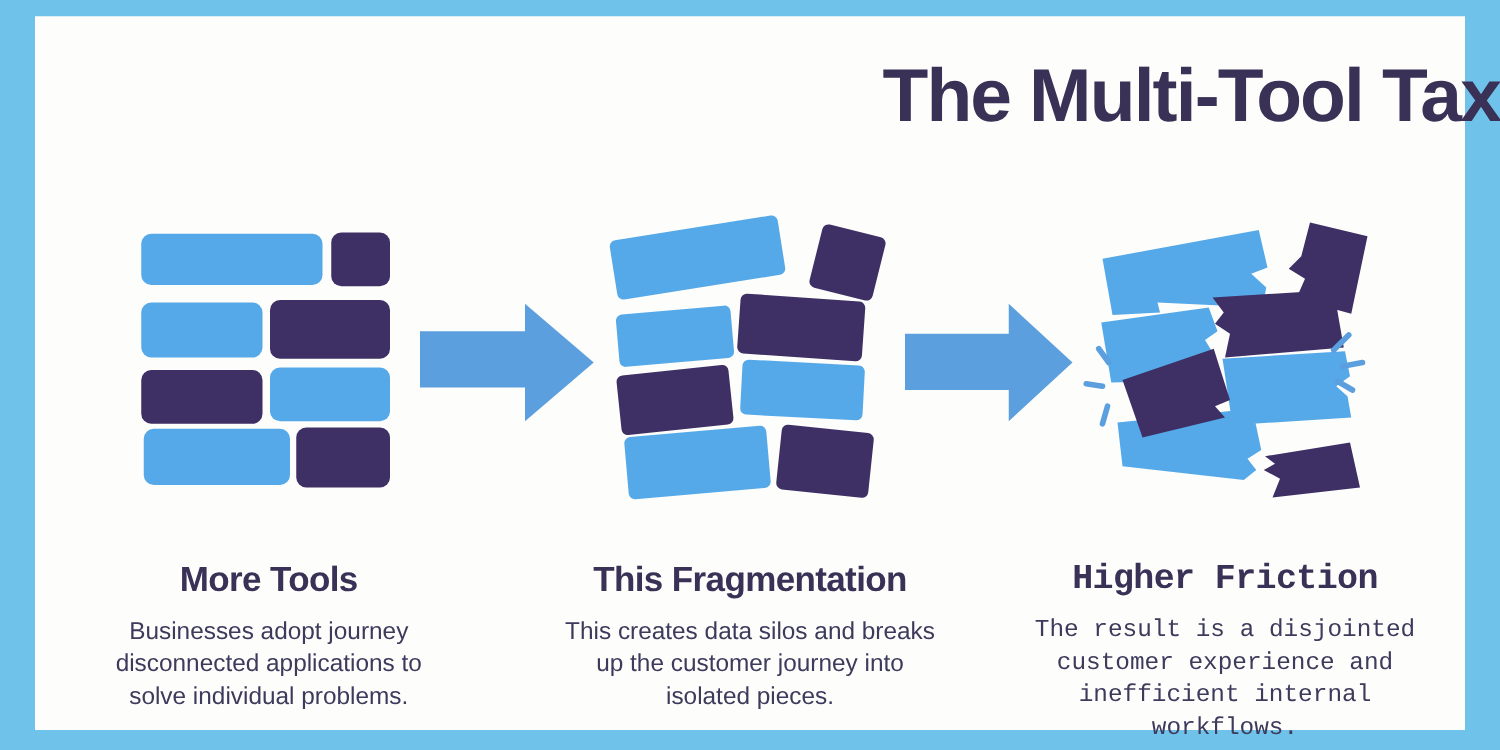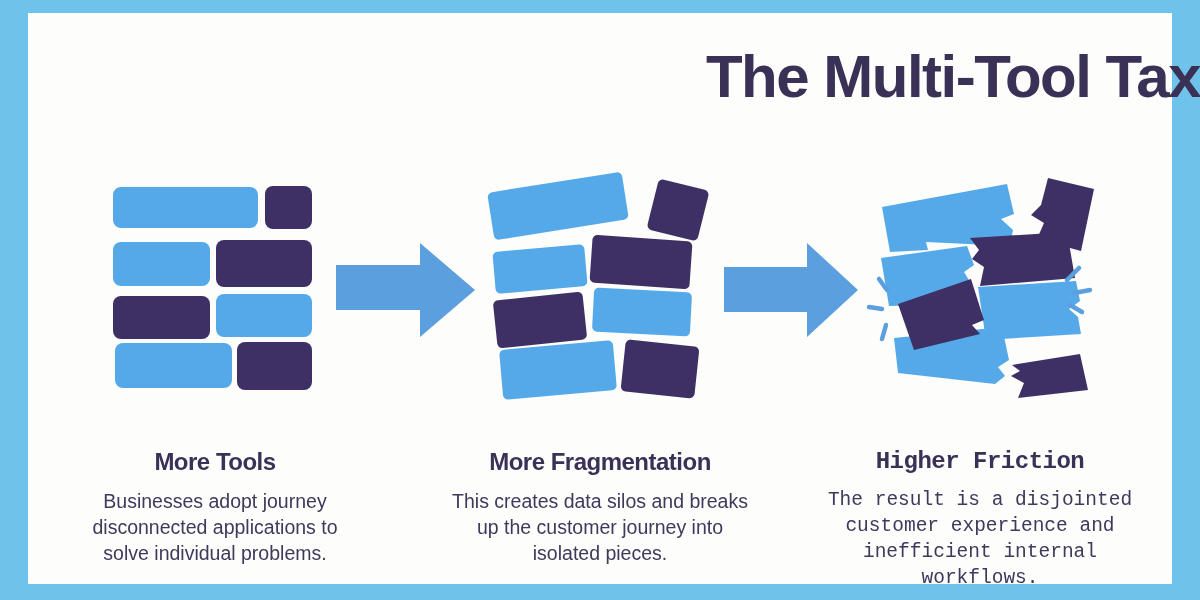--- a/index.html
+++ b/index.html
@@ -19,21 +19,21 @@
   }
   .iconbox{position:absolute;}
   .blk{position:absolute;}
   .r8{border-radius:8px;}
   .r5{border-radius:5px;}
   .blue{background:var(--block-blue,#55a9e8);}
   .dark{background:var(--block-dark,#3e3065);}
   .arrow-svg{position:absolute;}
   .caption{position:absolute;top:448px;text-align:center;}
   .caption h2{
-    margin:0 0 13px 0;font-size:24px;font-weight:bold;
+    margin:0 0 13px 0;font-size:28px;font-weight:bold;
     color:var(--heading-text,#3a3157);letter-spacing:-0.5px;
   }
   .caption p{
     margin:0 auto;font-size:19.5px;line-height:1.33;
     color:var(--body-text,#3d3a5c);
   }
   .cap-1{left:55px;width:320px;}  .cap-1 p{max-width:278px;}
   .cap-2{left:430px;width:340px;} .cap-2 p{max-width:316px;text-align:center;}
   .cap-3{left:813px;width:334px;font-family:Liberation Mono, monospace;} .cap-3 p{max-width:306px;}
 </style>
@@ -96,20 +96,20 @@
       <line x1="222" y1="131" x2="238" y2="128"></line>
       <line x1="218" y1="143" x2="230" y2="150"></line>
     </g>
   </svg>
 
   <div class="caption cap-1">
     <h2>More Tools</h2>
     <p>Businesses adopt journey disconnected applications to solve individual problems.</p>
   </div>
   <div class="caption cap-2">
-    <h2>More Fragmentation</h2>
+    <h2>This Fragmentation</h2>
     <p>This creates data silos and breaks up the customer journey into isolated pieces.</p>
   </div>
   <div class="caption cap-3">
     <h2>Higher Friction</h2>
     <p>The result is a disjointed customer experience and inefficient internal workflows.</p>
   </div>
 </div>
 
 </body></html>

